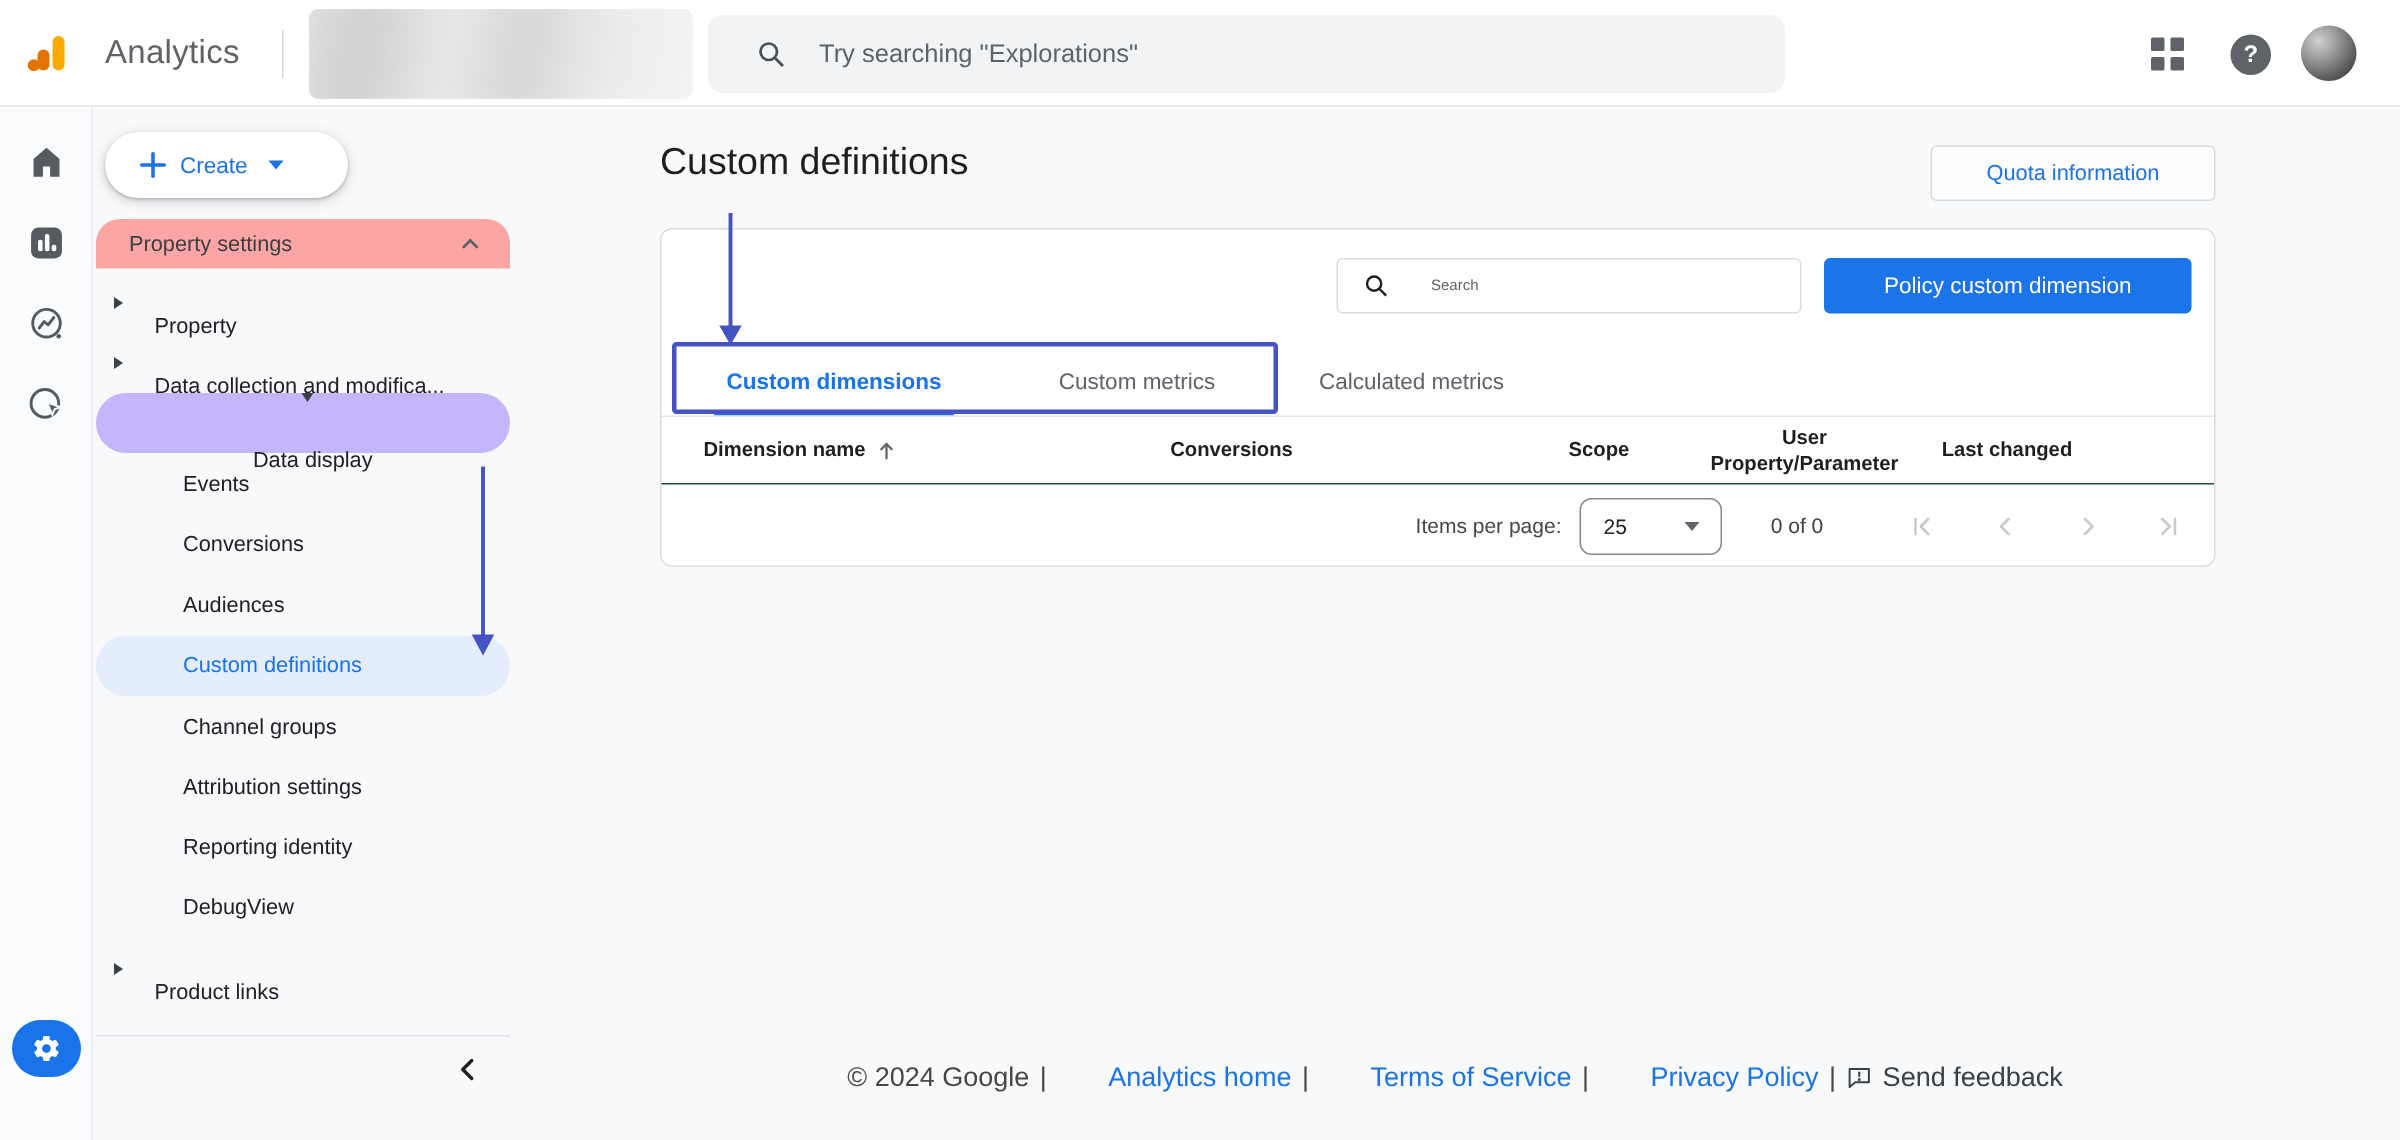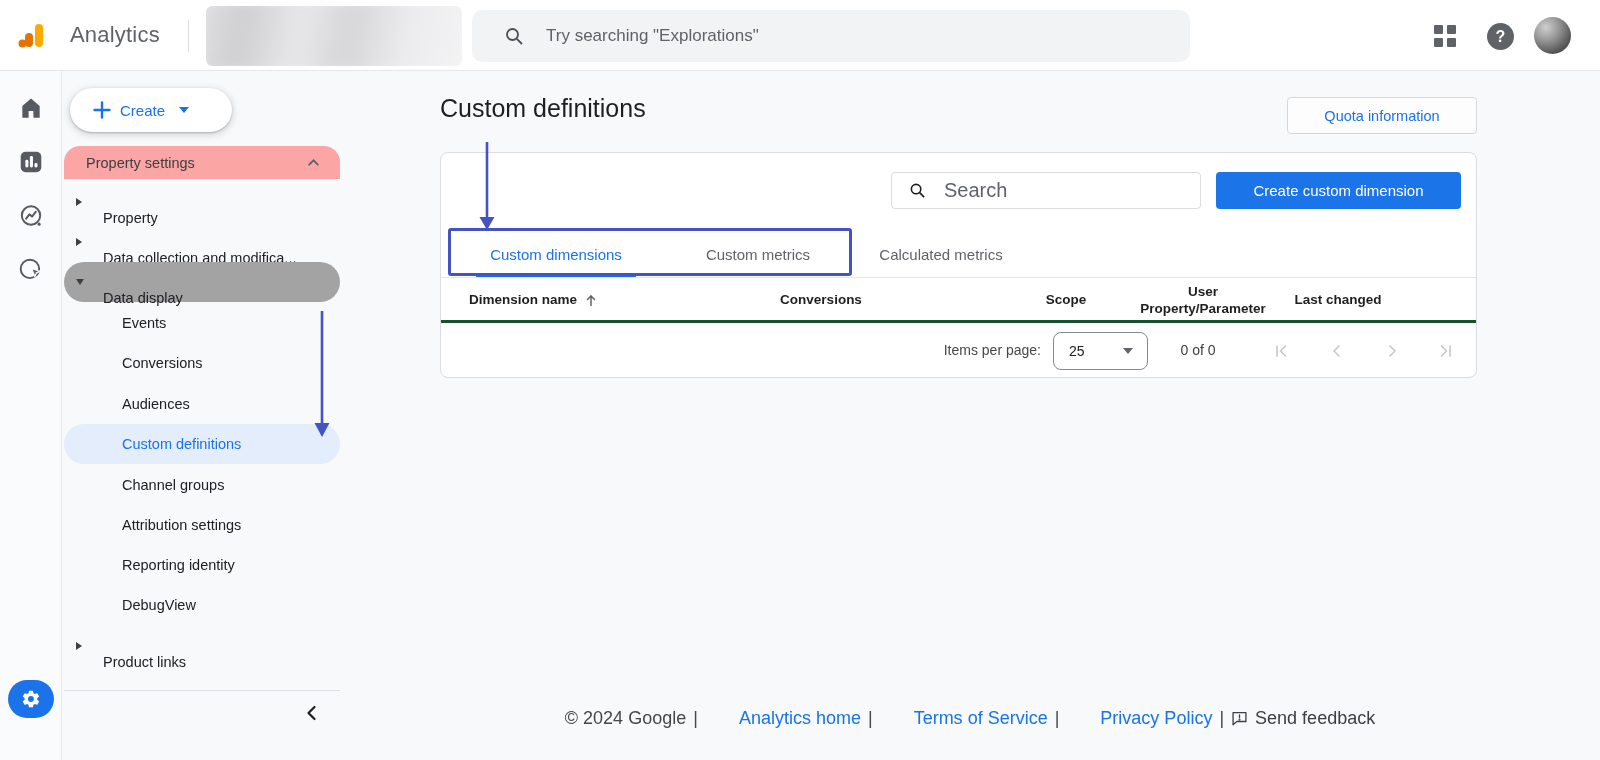--- a/index.html
+++ b/index.html
@@ -36,39 +36,39 @@
   .create-caret { margin-left:14px; width:0; height:0; border-left:5px solid transparent; border-right:5px solid transparent; border-top:6px solid #1a73e8; }
   .section-hdr { position:absolute; left:2px; top:75px; width:276px; height:33px; background:#fca5a5; border-radius:16px 16px 0 0; display:flex; align-items:center; cursor:pointer; }
   .section-hdr .lbl { margin-left:22px; font-size:14.5px; color:#3c4043; flex:1; }
   .section-hdr svg { margin-right:20px; }
   .nav-row { position:absolute; left:2px; width:276px; height:40px; display:flex; align-items:center; cursor:pointer; font-size:14.5px; color:#202124; }
   .nav-row .tri { margin-left:12px; width:14px; flex:none; display:flex; }
   .tri-r { width:0; height:0; border-top:4.5px solid transparent; border-bottom:4.5px solid transparent; border-left:6px solid #3c4043; }
   .tri-d { width:0; height:0; border-left:4.5px solid transparent; border-right:4.5px solid transparent; border-top:6px solid #3c4043; }
   .nav-row .txt { margin-left:13px;margin-top:31px; }
   .nav-child { padding-left:58px; }
-  .nav-pill { background:#a3a3a3; border-radius:20px; }
+  .nav-pill { background:#c4b5fd; border-radius:20px;flex-direction:column; }
   .nav-active { background:#e4edfb; border-radius:20px; color:#1a73e8; }
   .sb-divider { position:absolute; left:2px; top:619px; width:276px; height:1px; background:#dfe1e5; }
   .collapse-btn { position:absolute; left:236px; top:628px; width:28px; height:28px; display:flex; align-items:center; justify-content:center; cursor:pointer; }
 
   
   .page-title { position:absolute; left:440px; top:94px; font-size:25px; font-weight:400; color:#1f1f1f; }
   .quota-btn { position:absolute; left:1287px; top:97px; width:190px; height:37px; background:#fdfdfe; border:1px solid #d5d9dd; border-radius:4px; color:#1a73e8; font-size:14.5px; font-weight:500; font-family:inherit; cursor:pointer; }
   .card { position:absolute; left:440px; top:152px; width:1037px; height:226px; background:#fff; border:1px solid #dadce0; border-radius:8px; }
   .card-search { position:absolute; left:450px; top:19px; width:310px; height:37px; border:1px solid #dadce0; border-radius:4px; background:#fff; display:flex; align-items:center; }
   .card-search svg { margin-left:17px; flex:none; }
-  .card-search input { border:none; outline:none; background:transparent; margin-left:18px; width:240px; font-family:inherit; font-size:20px; color:#202124; }
+  .card-search input { border:none; outline:none; background:transparent; margin-left:28px; width:240px; font-family:inherit; font-size:10px; color:#202124; }
   .card-search input::placeholder { color:#5f6368; }
   .create-dim-btn { position:absolute; left:775px; top:19px; width:245px; height:37px; background:#1b74e8; border:none; border-radius:4px; color:#fff; font-size:15px; font-weight:500; font-family:inherit; cursor:pointer; }
   .tab { position:absolute; top:78px; height:47px; width:160px; display:flex; align-items:center; justify-content:center; font-size:15px; color:#5f6368; cursor:pointer; }
-  .tab.active { color:#1a73e8; font-weight:400;text-align:right; }
+  .tab.active { color:#1a73e8; font-weight:700;text-align:right; }
   .tab-underline { position:absolute; left:35px; top:121px; width:160px; height:3px; background:#1a73e8; border-radius:3px 3px 0 0; }
   .tabs-divider { position:absolute; left:0; top:124px; width:1035px; height:1px; background:#e3e5e8; }
-  .thead { position:absolute; left:0; top:125px; width:1035px; height:45px; border-bottom:3px solid #14532d; font-size:13.5px; font-weight:600; color:#1f1f1f; }
+  .thead { position:absolute; left:0; top:125px; width:1035px; height:45px; border-bottom:1px solid #14532d; font-size:13.5px; font-weight:600; color:#1f1f1f; }
   .th { position:absolute; top:0; height:45px; display:flex; align-items:center; justify-content:center; text-align:center; line-height:1.25; }
   .pag { position:absolute; left:0; top:170px; width:1035px; height:55px; font-size:14px; color:#474747; }
   .pag-label { position:absolute; left:440px; top:0; width:160px; height:55px; line-height:55px; text-align:right; }
   .pagesize { position:absolute; left:612px; top:9px; width:95px; height:38px; border:1px solid #85898e; border-radius:8px; display:flex; align-items:center; cursor:pointer; background:#fff; }
   .pagesize .val { margin-left:15px; font-size:14px; color:#202124; flex:1; }
   .pagesize .caret { margin-right:14px; width:0; height:0; border-left:5px solid transparent; border-right:5px solid transparent; border-top:6px solid #5f6368; }
   .pag-range { position:absolute; left:712px; top:0; width:90px; height:55px; line-height:55px; text-align:center; color:#3c4043; }
   .pag-nav { position:absolute; top:20px; width:16px; height:16px; cursor:default; }
 
   
@@ -217,21 +217,21 @@
   <button class="quota-btn">Quota information</button>
 
   <div class="card">
     <div class="card-search">
       <svg width="17" height="17" viewBox="0 0 18 18" fill="none" stroke="#1f1f1f" stroke-width="1.7">
           <circle cx="7.5" cy="7.5" r="5"></circle>
           <line x1="11.3" y1="11.3" x2="16" y2="16"></line>
         </svg>
       <input type="text" placeholder="Search" style="">
     </div>
-    <button class="create-dim-btn">Create custom dimension</button>
+    <button class="create-dim-btn">Policy custom dimension</button>
 
     <div class="tab active" style="left:35px">Custom dimensions</div>
     <div class="tab" style="left:237px">Custom metrics</div>
     <div class="tab" style="left:420px">Calculated metrics</div>
     <div class="tab-underline"></div>
     <div class="tabs-divider"></div>
 
     <div class="thead">
       <div class="th" style="left:28px; justify-content:flex-start; text-align:left;">
         <span>Dimension name</span>

